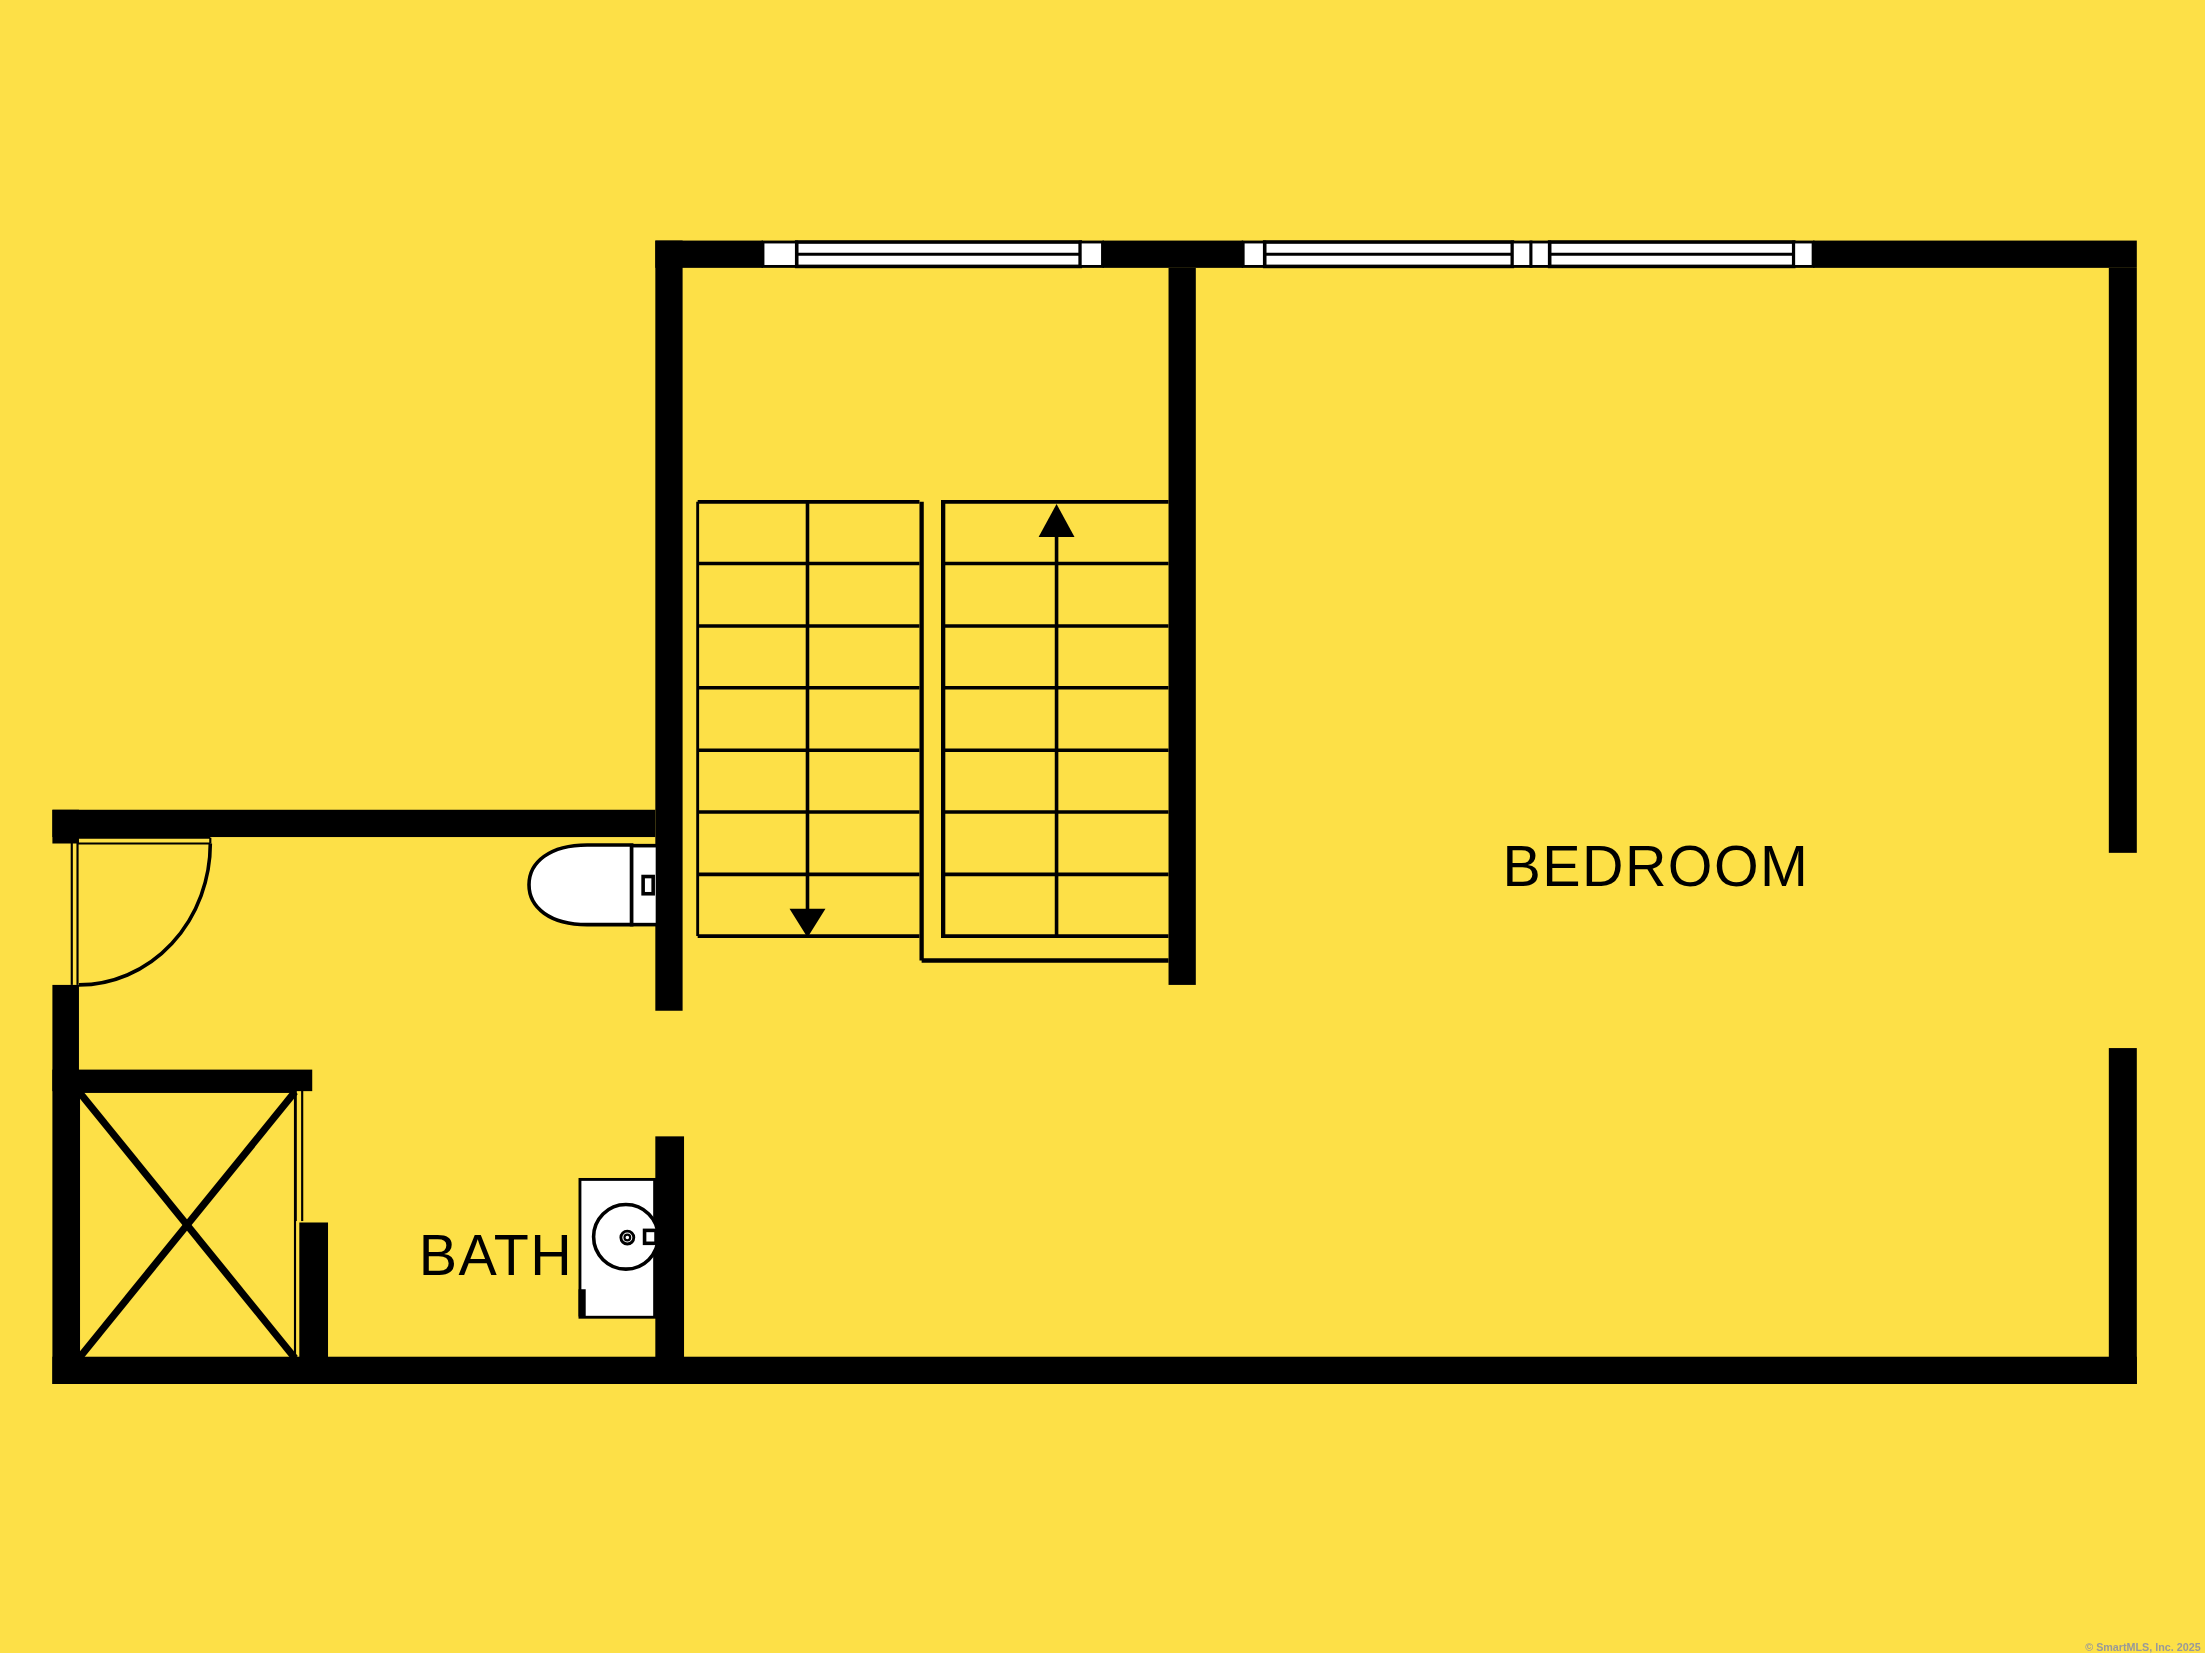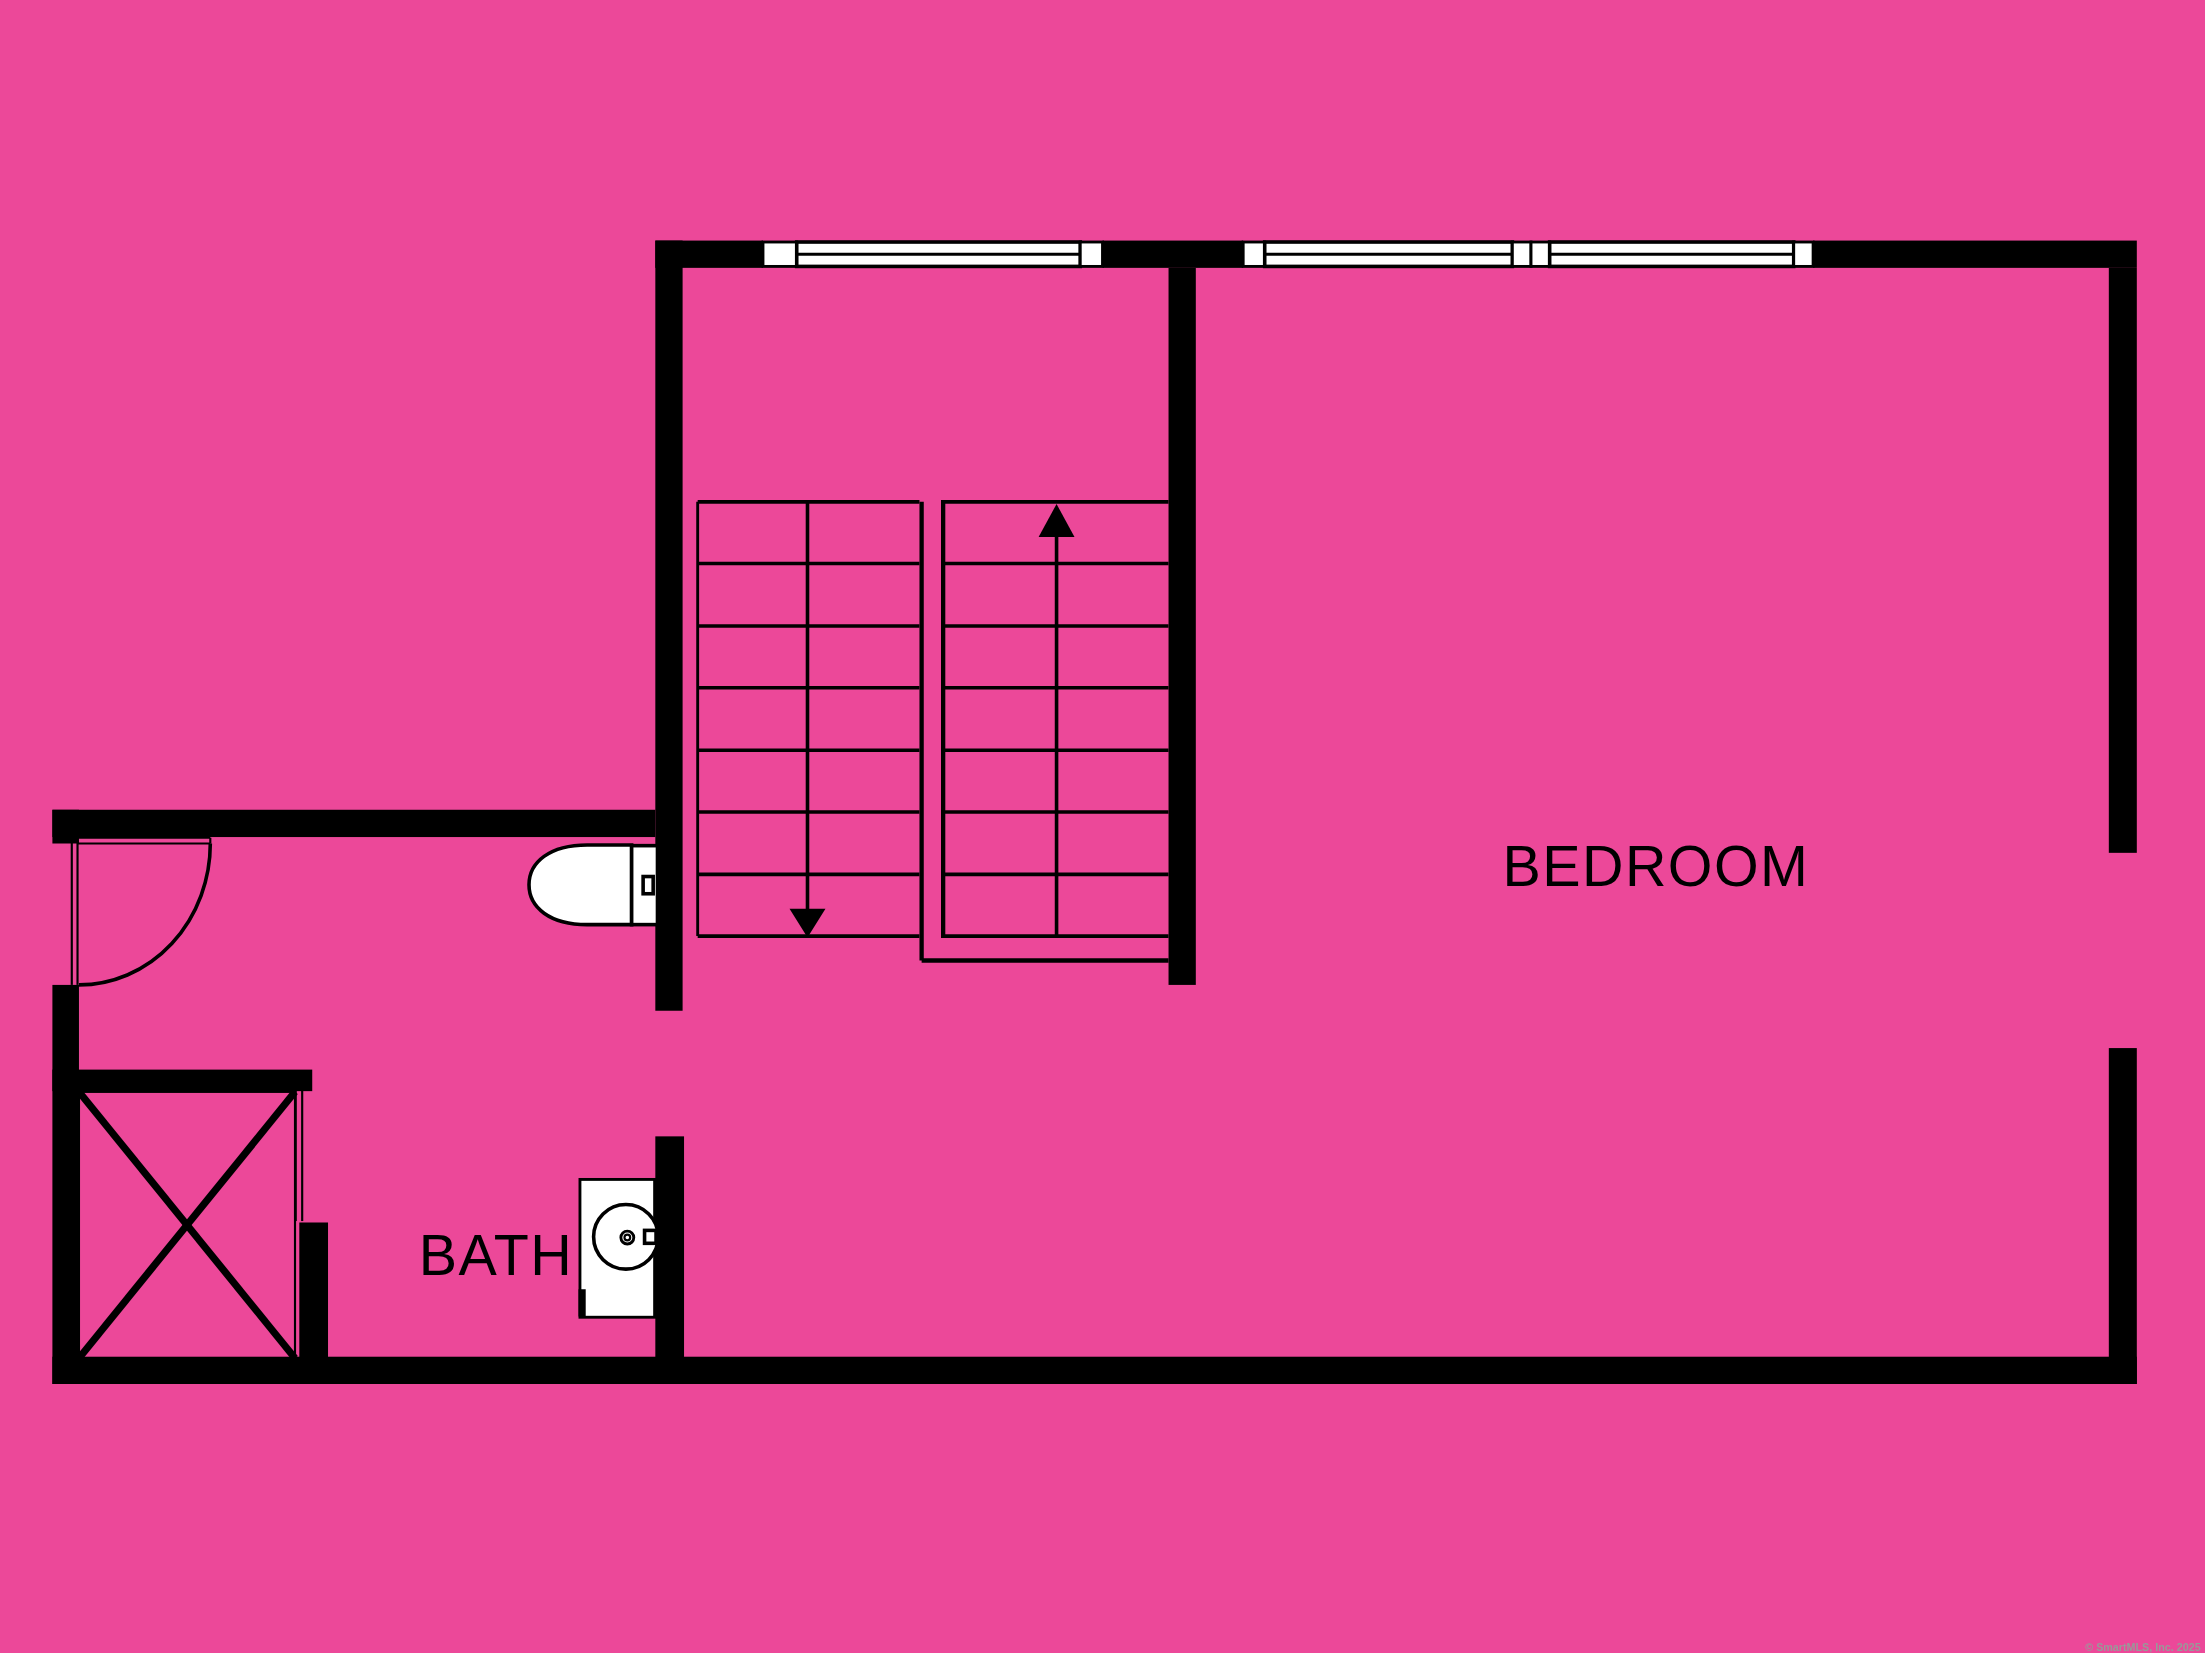--- a/index.html
+++ b/index.html
@@ -4,21 +4,21 @@
 <style>
   html, body {
     margin: 0;
     padding: 0;
     background: #ffffff;
   }
   #page {
     position: relative;
     width: 2205px;
     height: 1654px;
-    background: #ec4899;
+    background: #fde047;
     font-family: "Liberation Sans", sans-serif;
   }
   svg { display: block; }
   .room-label {
     font-family: "Liberation Sans", sans-serif;
     font-size: 80px;
     letter-spacing: 2px;
     fill: #000000;
   }
   .watermark-text {

